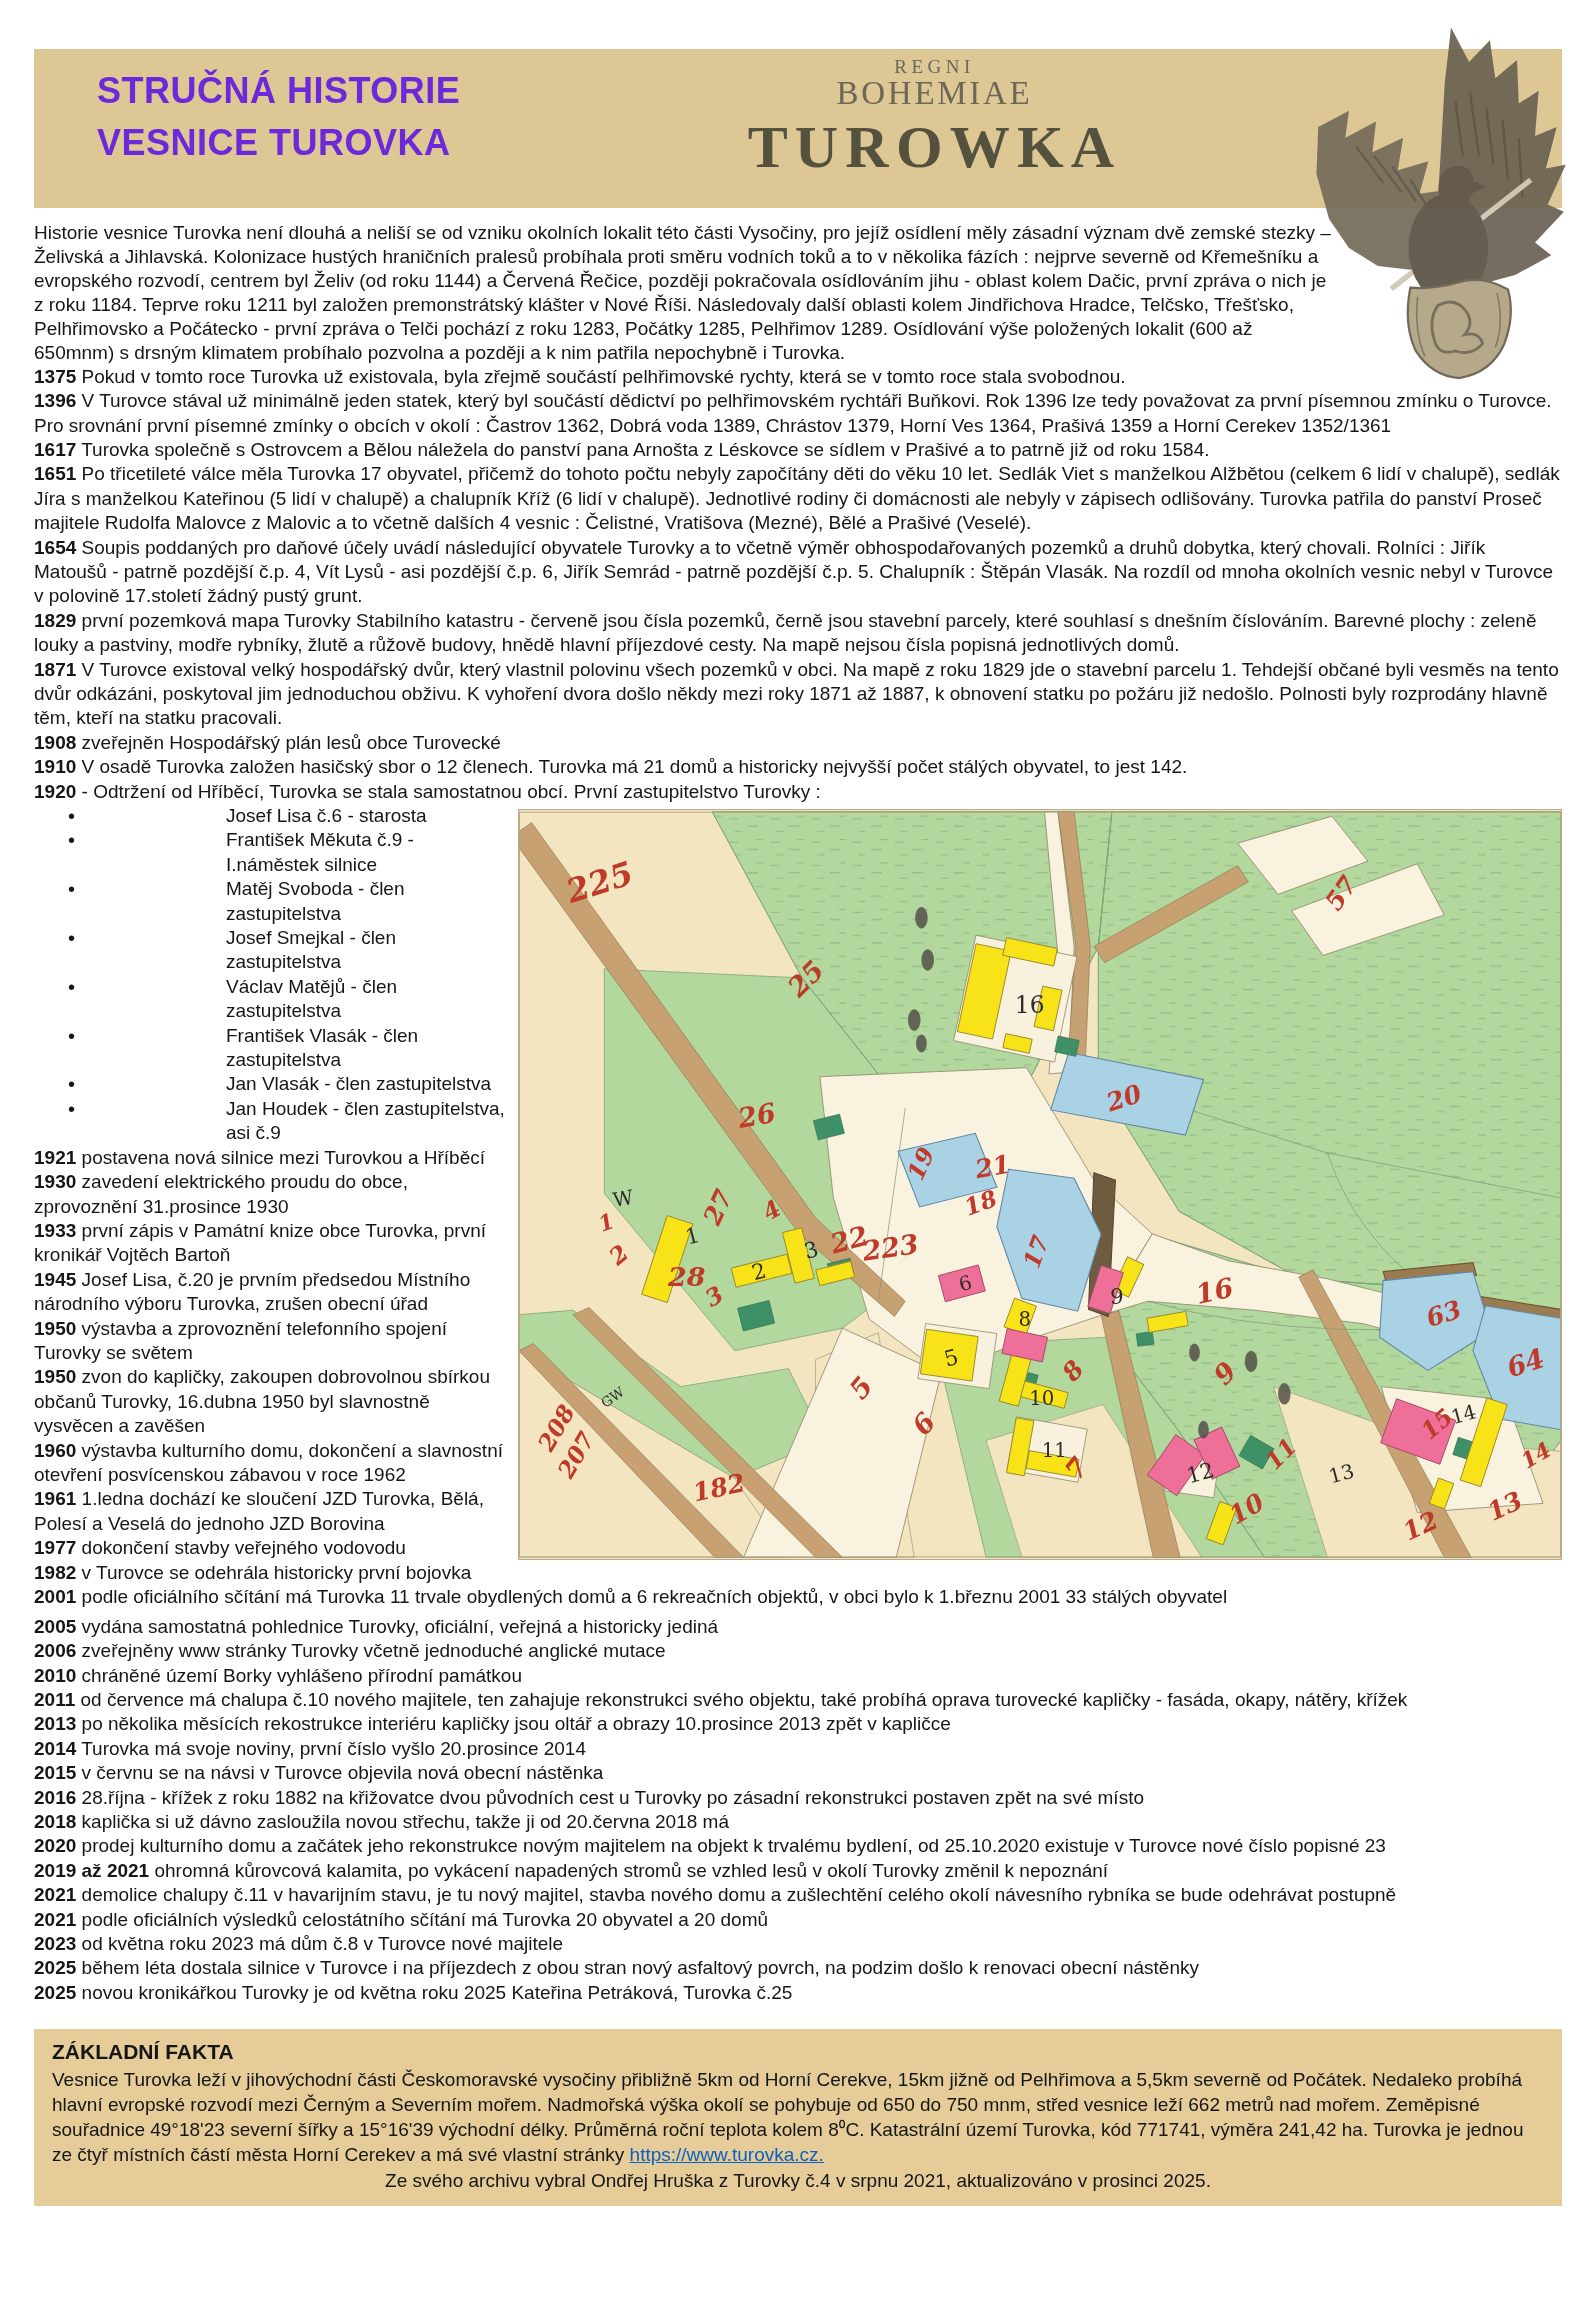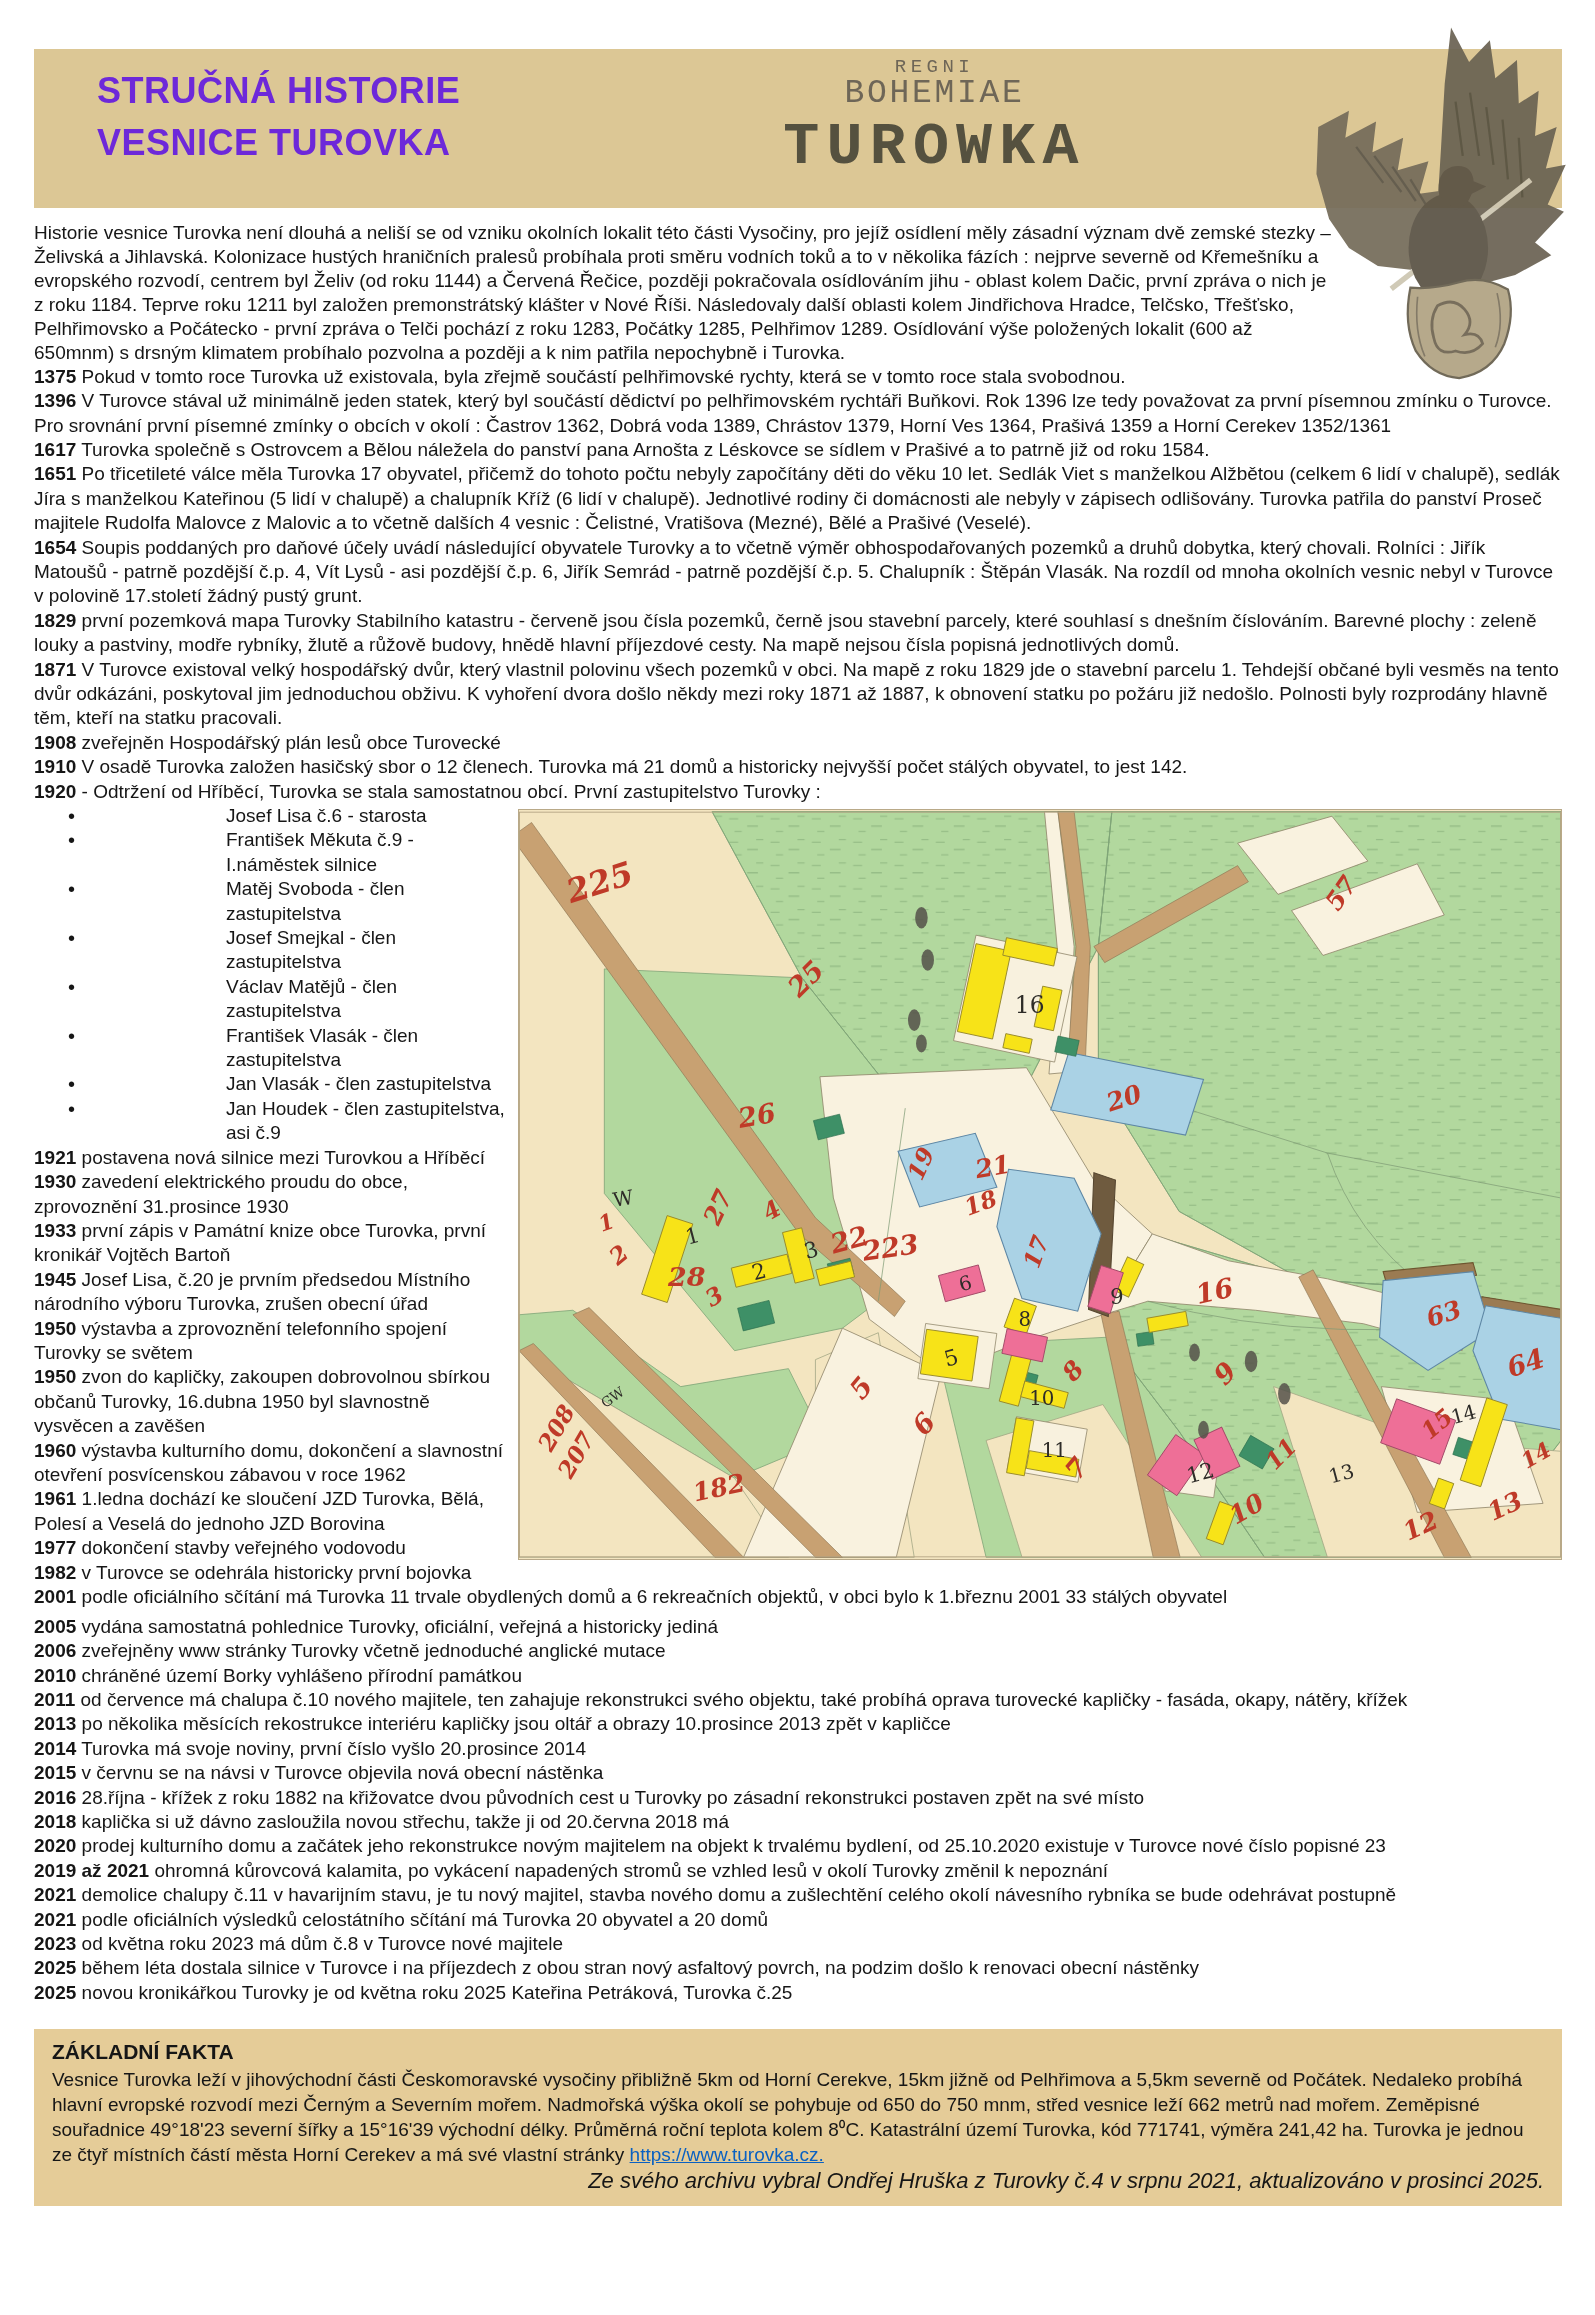--- a/index.html
+++ b/index.html
@@ -4,41 +4,41 @@
 <style>
   html,body{margin:0;padding:0;background:#fff;}
   .page{position:relative;width:1596px;height:2316px;overflow:hidden;background:#fff;
         font-family:"Liberation Sans",sans-serif;color:#161616;box-sizing:border-box;
         padding:0 34px;}
   
   .band{position:relative;margin-top:49px;height:159px;background:#dcc795;}
   .band .title{position:absolute;left:63px;top:16.3px;font-size:36px;font-weight:bold;
         line-height:52px;color:#6d28d9;letter-spacing:0.5px;}
   .logo{position:absolute;left:688px;top:7.2px;width:425px;text-align:center;
-        font-family:Liberation Mono, monospace;color:#6e6657;}
+        font-family:Liberation Serif, serif;color:#6e6657;}
   .logo .l-small{font-size:19px;letter-spacing:4.5px;}
   .logo .l-mid{font-size:33px;letter-spacing:2.7px;margin-top:-3.6px;}
   .logo .l-large{font-size:60px;font-weight:bold;letter-spacing:7.2px;color:#55513f;margin-top:1.8px;}
   .eagle{position:absolute;right:14.5px;top:20px;z-index:3;}
   .eagle-spacer{float:right;width:226px;height:172px;}
   
   .intro{margin:12.7px 0 0 0;font-size:19px;line-height:24px;}
   .tl p{margin:0;font-size:19px;line-height:24.4px;}
   .tl b{font-weight:bold;}
   ul.council{margin:0;padding:0;list-style:none;}
   ul.council li{position:relative;font-size:19px;line-height:24.4px;padding-left:192px;}
   ul.council li::before{content:"\2022";position:absolute;left:34px;top:0;font-size:20px;}
   .map{float:right;margin:5.4px 0 11px 12.7px;border:0.9px solid #b9a988;background:#f3e5c0;}
   .below{clear:both;padding-top:5.4px;}
   
   .facts{margin-top:23.5px;background:#e5cc98;padding:11px 18px 12.7px 18px;}
   .facts-title{font-size:21px;font-weight:bold;margin-bottom:3.6px;}
   .facts-body{font-size:19px;line-height:25px;}
   .facts a{color:#0a61c2;text-decoration:underline;cursor:pointer;}
-  .facts-attrib{font-size:22px;line-height:24.4px;font-style:italic;text-align:right;margin-top:1.8px;}
+  .facts-attrib{font-size:19px;line-height:24.4px;text-align:center;margin-top:1.8px;}
   
   .mred{font-family:"DejaVu Serif",serif;font-style:italic;font-weight:bold;}
   .mblk{font-family:"DejaVu Serif",serif;}
 </style>
 </head>
 <body>
 
 <div class="page">
 
   <div class="band">

